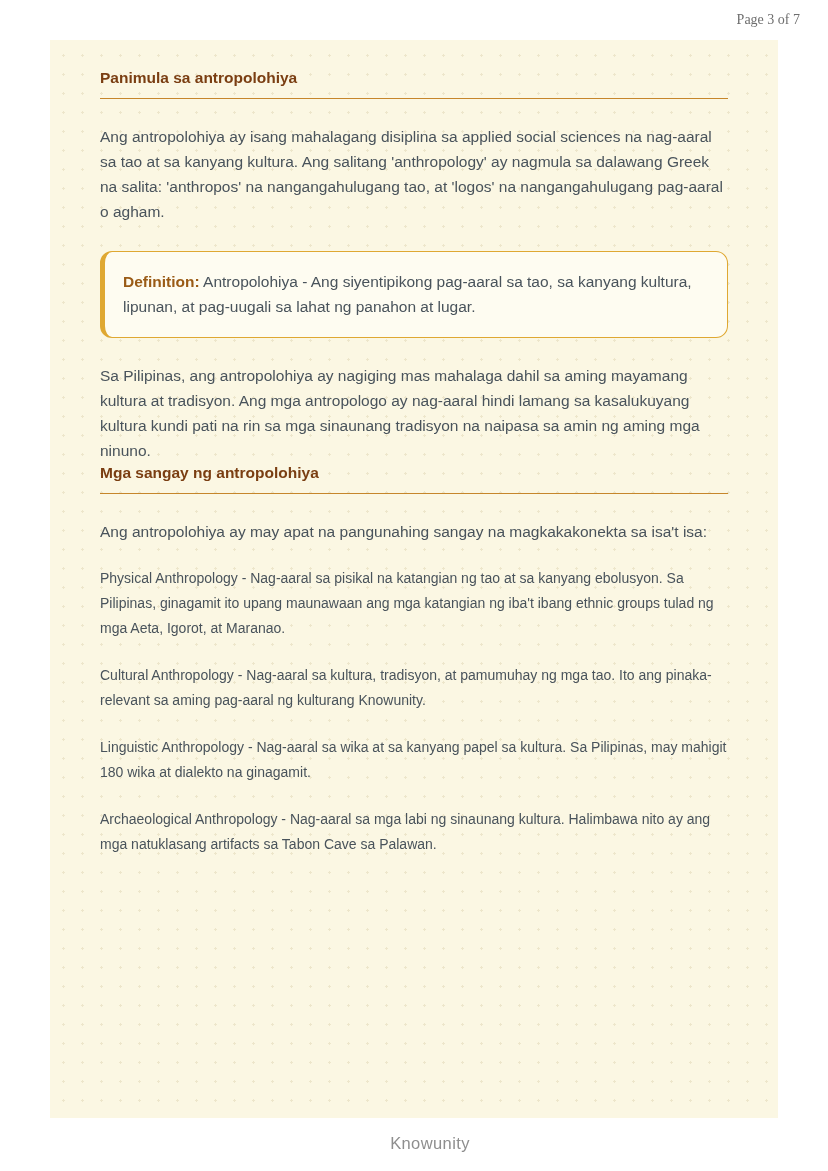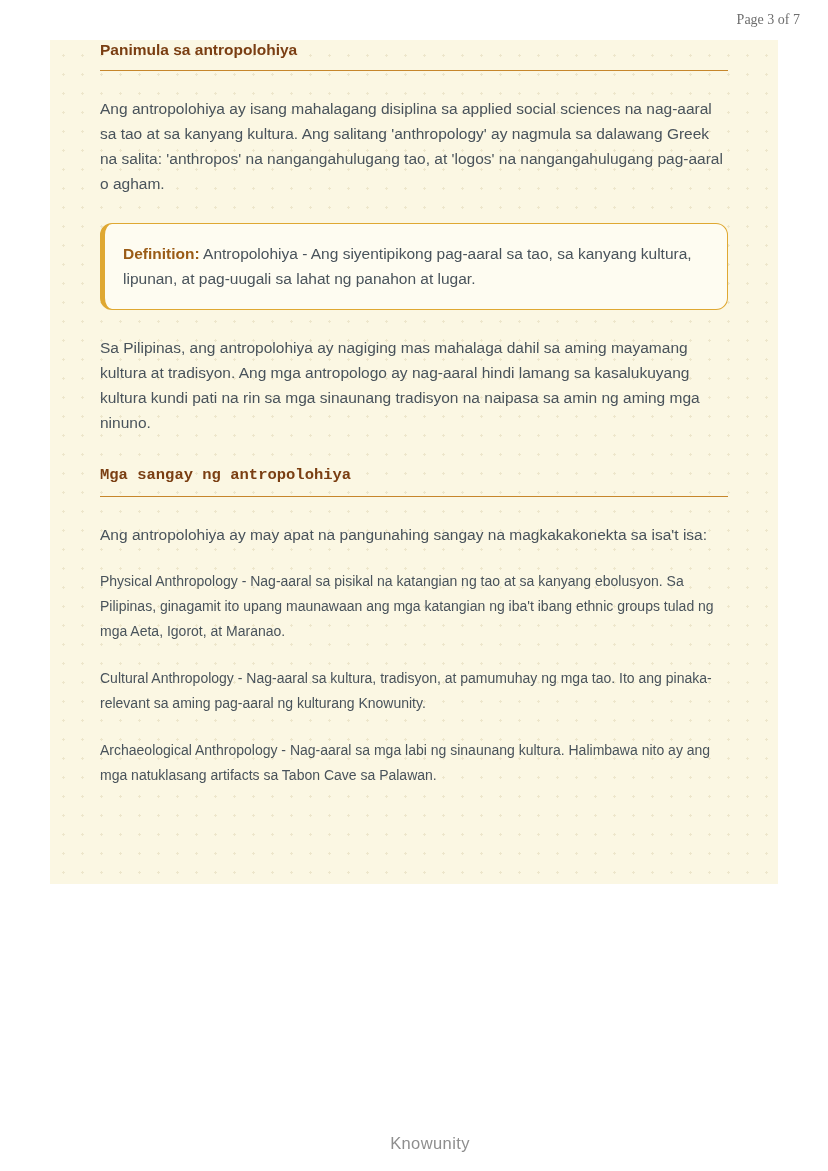--- a/index.html
+++ b/index.html
@@ -18,23 +18,23 @@
     right: 28px;
     font-family: "Liberation Serif", serif;
     font-size: 14px;
     color: #6e6e6e;
   }
   .sheet {
     position: absolute;
     left: 50px;
     top: 40px;
     width: 728px;
-    height: 844px;
+    height: 1078px;
     box-sizing: border-box;
-    padding: 0 50px 0 50px;
+    padding: 28px 50px 0 50px;
     background-color: #FBF7E3;
     background-image: radial-gradient(circle, #EDE6CB 1.1px, rgba(0,0,0,0) 1.2px);
     background-size: 19px 19px;
     background-position: 4px 6px;
   }
   .section-heading {
     margin: 0;
     font-size: 15.5px;
     font-weight: bold;
     color: #7A3E12;
@@ -70,22 +70,20 @@
     margin: 0;
     font-size: 15.5px;
     line-height: 25px;
     color: #49535B;
   }
   .definition-label {
     font-weight: bold;
     color: #9A5B16;
   }
   .section-branches-heading {
-    margin-top: 31px;
-    font-family: Liberation Mono, monospace;
   }
   .footer-brand {
     position: absolute;
     top: 1134px;
     left: 16px;
     width: 100%;
     text-align: center;
     font-size: 16.5px;
     letter-spacing: 0.4px;
     color: #8E8E8E;
@@ -111,18 +109,19 @@
 
   <h2 class="section-heading section-branches-heading">Mga sangay ng antropolohiya</h2>
   <hr class="heading-rule">
 
   <p class="body-par">Ang antropolohiya ay may apat na pangunahing sangay na magkakakonekta sa isa't isa:</p>
 
   <p class="branch-par">Physical Anthropology - Nag-aaral sa pisikal na katangian ng tao at sa kanyang ebolusyon. Sa Pilipinas, ginagamit ito upang maunawaan ang mga katangian ng iba't ibang ethnic groups tulad ng mga Aeta, Igorot, at Maranao.</p>
 
   <p class="branch-par">Cultural Anthropology - Nag-aaral sa kultura, tradisyon, at pamumuhay ng mga tao. Ito ang pinaka-relevant sa aming pag-aaral ng kulturang Knowunity.</p>
 
+  <p class="branch-par">Linguistic Anthropology - Nag-aaral sa wika at sa kanyang papel sa kultura. Sa Pilipinas, may mahigit 180 wika at dialekto na ginagamit.</p>
 
   <p class="branch-par">Archaeological Anthropology - Nag-aaral sa mga labi ng sinaunang kultura. Halimbawa nito ay ang mga natuklasang artifacts sa Tabon Cave sa Palawan.</p>
 
 </div>
 
 <div class="footer-brand">Knowunity</div>
 
 </body></html>

